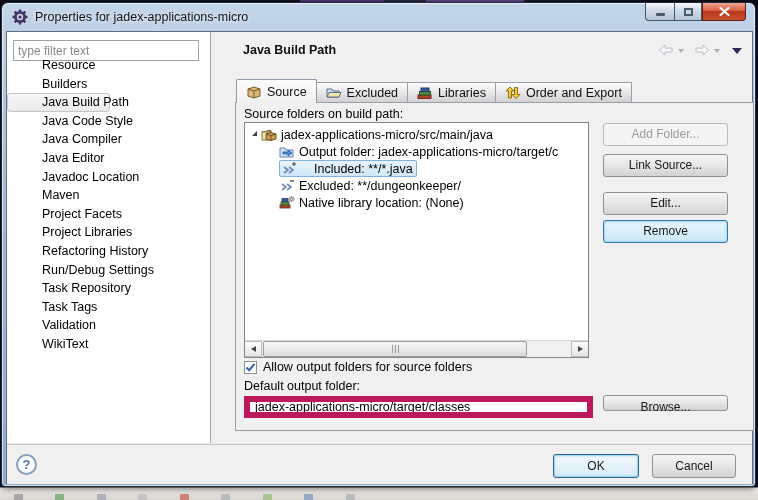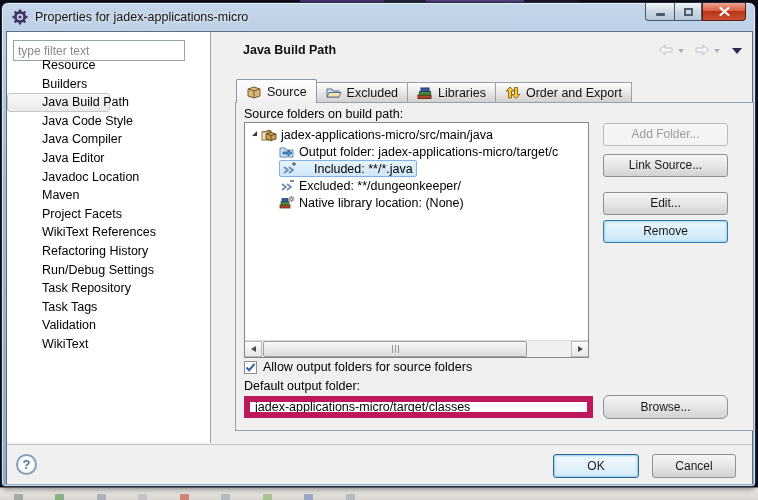--- a/index.html
+++ b/index.html
@@ -34,21 +34,21 @@
     border-color:#5e1f15; background:linear-gradient(#efa492,#d95f44 45%, #b83418 46%, #c8502e); }
   .glyph-min { width:9px; height:3px; background:#4d5a6b; margin-top:6px; border-radius:1px; }
   .glyph-max { width:9px; height:8px; border:2px solid #4d5a6b; background:transparent; }
 
   
   .client { position:absolute; left:4px; top:28px; width:747px; height:453px;
     background:#f0f0f0; border:1px solid #5f6f82; }
 
   
   .sidebar { position:absolute; left:0; top:0; width:204px; height:411px; background:#ffffff; border-right:1px solid #98a3ae; }
-  .filter-input { position:absolute; left:6px; top:8px; width:172px; height:21px; border:1px solid #9aa3ac;
+  .filter-input { position:absolute; left:6px; top:8px; width:186px; height:21px; border:1px solid #9aa3ac;
     font-family:"Liberation Sans",sans-serif; font-size:12px; color:#444; padding:0 4px; background:#fff; }
   .filter-input::placeholder { color:#8a8a8a; opacity:1; }
   .nav-list { position:absolute; left:0; top:24px; right:2px; }
   .nav-item { height:18.6px; line-height:18.6px; padding-left:35px; font-size:12.5px; color:#000;
     white-space:nowrap; cursor:default; }
   .nav-item.selected { background:linear-gradient(#f8f8f8,#eaeaea); border:1px solid #c6c6c6; border-radius:3px;
     margin-right:46px; padding-left:34px; line-height:16.6px; height:18.6px; width:103px; }
 
   
   .content { position:absolute; left:205px; top:0; width:542px; height:411px; }
@@ -102,21 +102,21 @@
     box-shadow:inset 0 0 2px 1px #a4d7f2; }
 
   
   .chk-row { position:absolute; left:8px; top:257px; display:flex; align-items:center; gap:6px; }
   .checkbox { width:13px; height:13px; background:#fff; border:1px solid #8e8f8f; display:flex; align-items:center; justify-content:center; }
   .checkbox svg { display:block; }
   .chk-label { font-size:12.5px; color:#000; }
   .def-label { position:absolute; left:8px; top:276px; font-size:12.5px; color:#000; }
   .out-input { position:absolute; left:8px; top:293px; width:349px; height:22px; border:6px solid #be185d; background:#fff;
     font-family:"Liberation Sans",sans-serif; font-size:12.5px; color:#000; padding:0 5px; }
-  .browse-btn { position:absolute; left:367px; top:292px; width:125px; height:24px; line-height:22px;border-radius:6px; }
+  .browse-btn { position:absolute; left:367px; top:292px; width:125px; height:16px; line-height:22px; }
 
   
   .footer { position:absolute; left:0; top:412px; width:745px; height:40px; border-top:1px solid #c3c3c3; background:#f0f0f0; }
   .help-btn { position:absolute; left:9px; top:9px; width:21px; height:21px; border:2px solid #87a0bb; border-radius:50%;
     color:#4c76a3; font-size:13px; font-weight:bold; text-align:center; line-height:17px; background:#fbfcfe; cursor:default; }
   .ok-btn { position:absolute; left:546px; top:9px; width:86px; height:24px; line-height:22px;
     background:linear-gradient(#f3f9fd,#d7ecf8); border-color:#2c628b; box-shadow:inset 0 0 2px 1px #8fd0f2; }
   .cancel-btn { position:absolute; left:645px; top:9px; width:84px; height:24px; line-height:22px; }
 
   svg { overflow:visible; }
@@ -180,21 +180,21 @@
       <div class="nav-list">
         <div class="nav-item">Resource</div>
         <div class="nav-item">Builders</div>
         <div class="nav-item selected">Java Build Path</div>
         <div class="nav-item">Java Code Style</div>
         <div class="nav-item">Java Compiler</div>
         <div class="nav-item">Java Editor</div>
         <div class="nav-item">Javadoc Location</div>
         <div class="nav-item">Maven</div>
         <div class="nav-item">Project Facets</div>
-        <div class="nav-item">WikiText References</div>
+        <div class="nav-item">Project Libraries</div>
         <div class="nav-item">Refactoring History</div>
         <div class="nav-item">Run/Debug Settings</div>
         <div class="nav-item">Task Repository</div>
         <div class="nav-item">Task Tags</div>
         <div class="nav-item">Validation</div>
         <div class="nav-item">WikiText</div>
       </div>
     </div>
 
     <div class="content">

